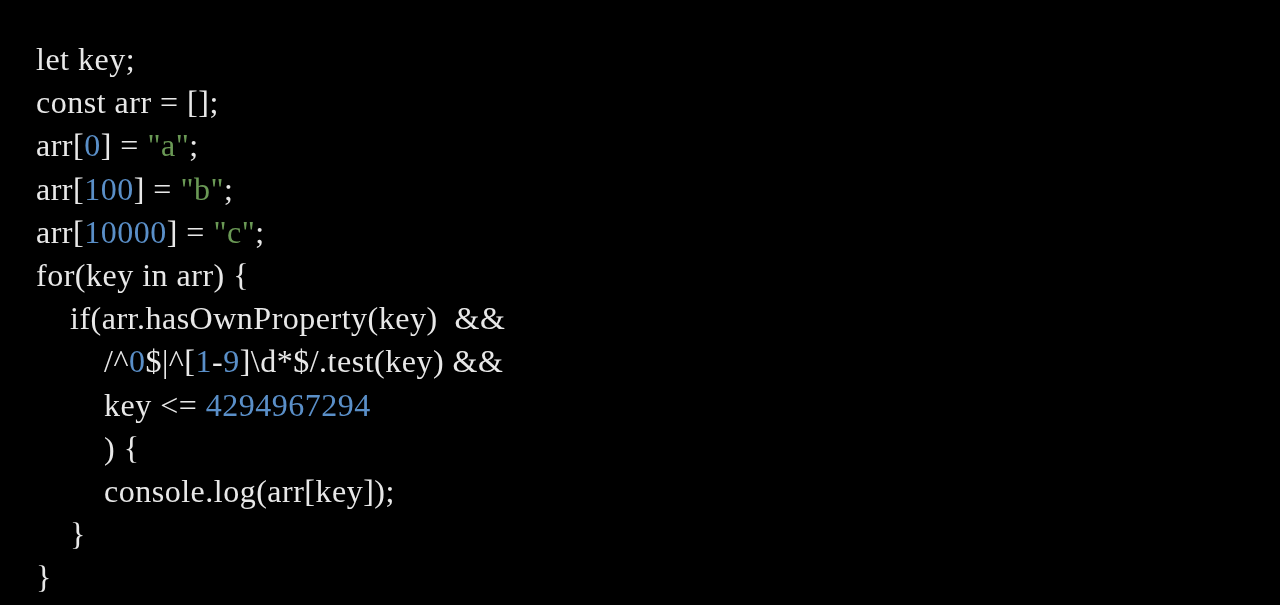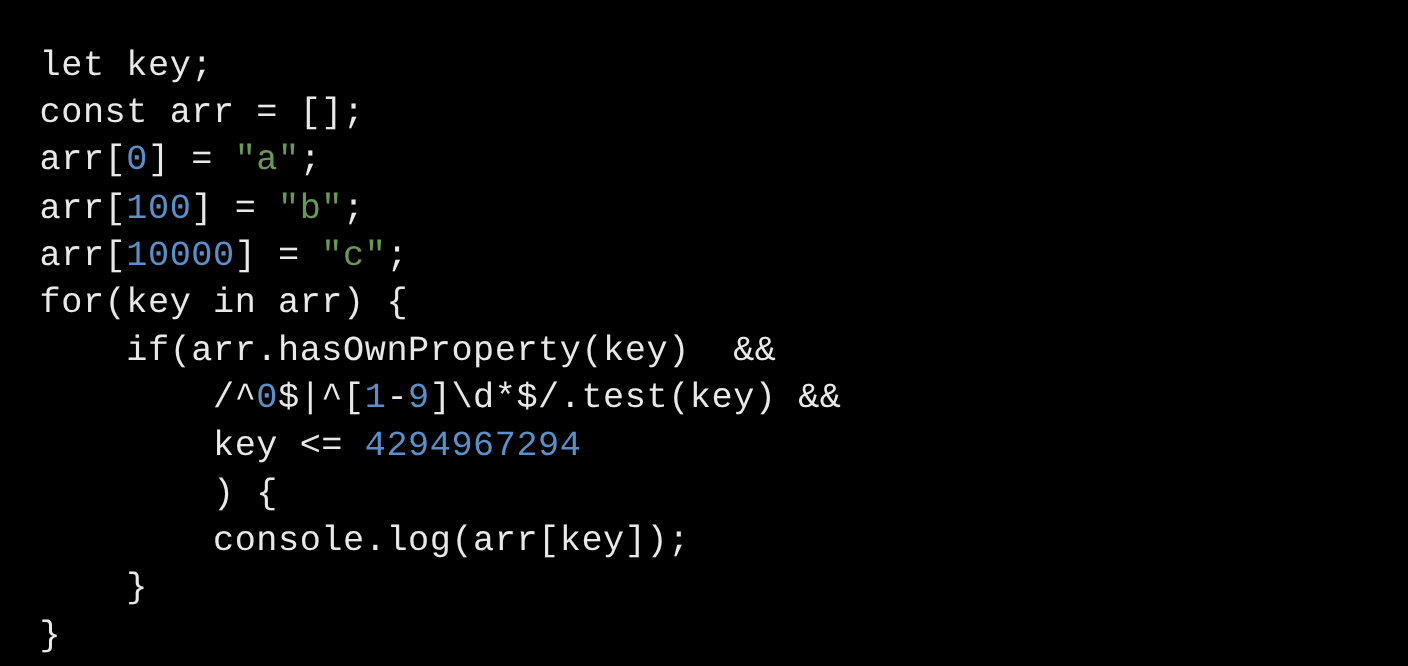--- a/index.html
+++ b/index.html
@@ -12,21 +12,21 @@
       width: 1280px;
       height: 605px;
       font-family: 'Courier New', Courier, monospace;
       font-size: 32px;
       color: #e8e8e8;
       padding: 38px 36px;
       line-height: 1.35;
       letter-spacing: 0.5px;
     }
     pre {
-      font-family: Liberation Mono, monospace;
+      font-family: Liberation Serif, serif;
       white-space: pre;
     }
     .num { color: #5a8fc8; }
     .str { color: #6a9955; }
   </style>
 </head>
 <body>
 
 <pre><span>let key;</span>
 <span>const arr = [];</span>

